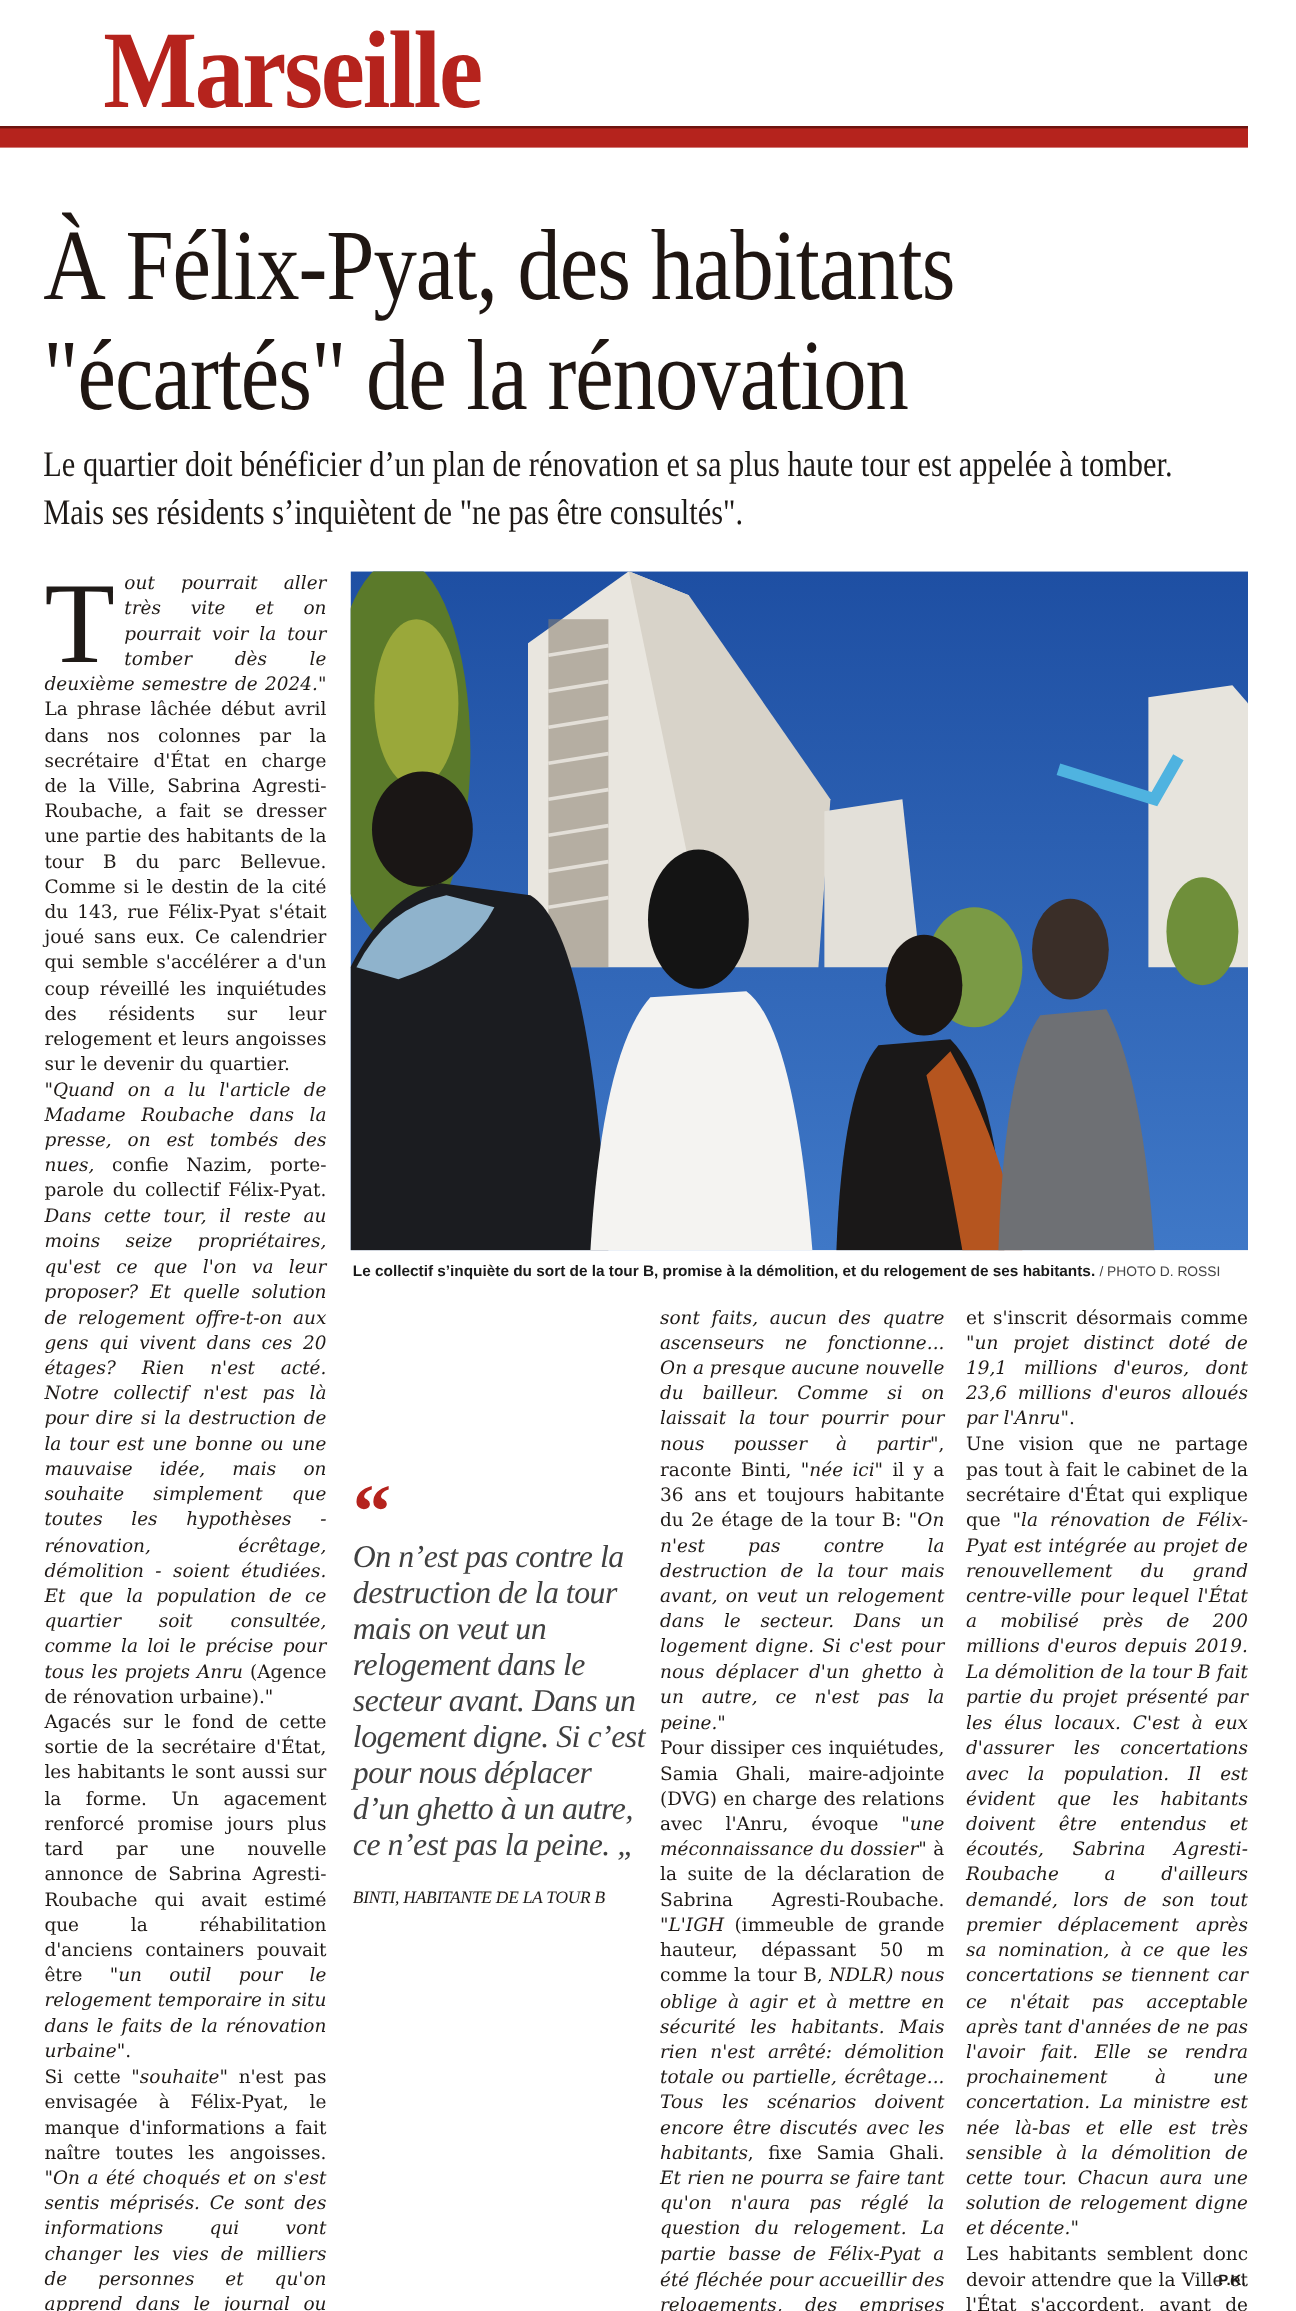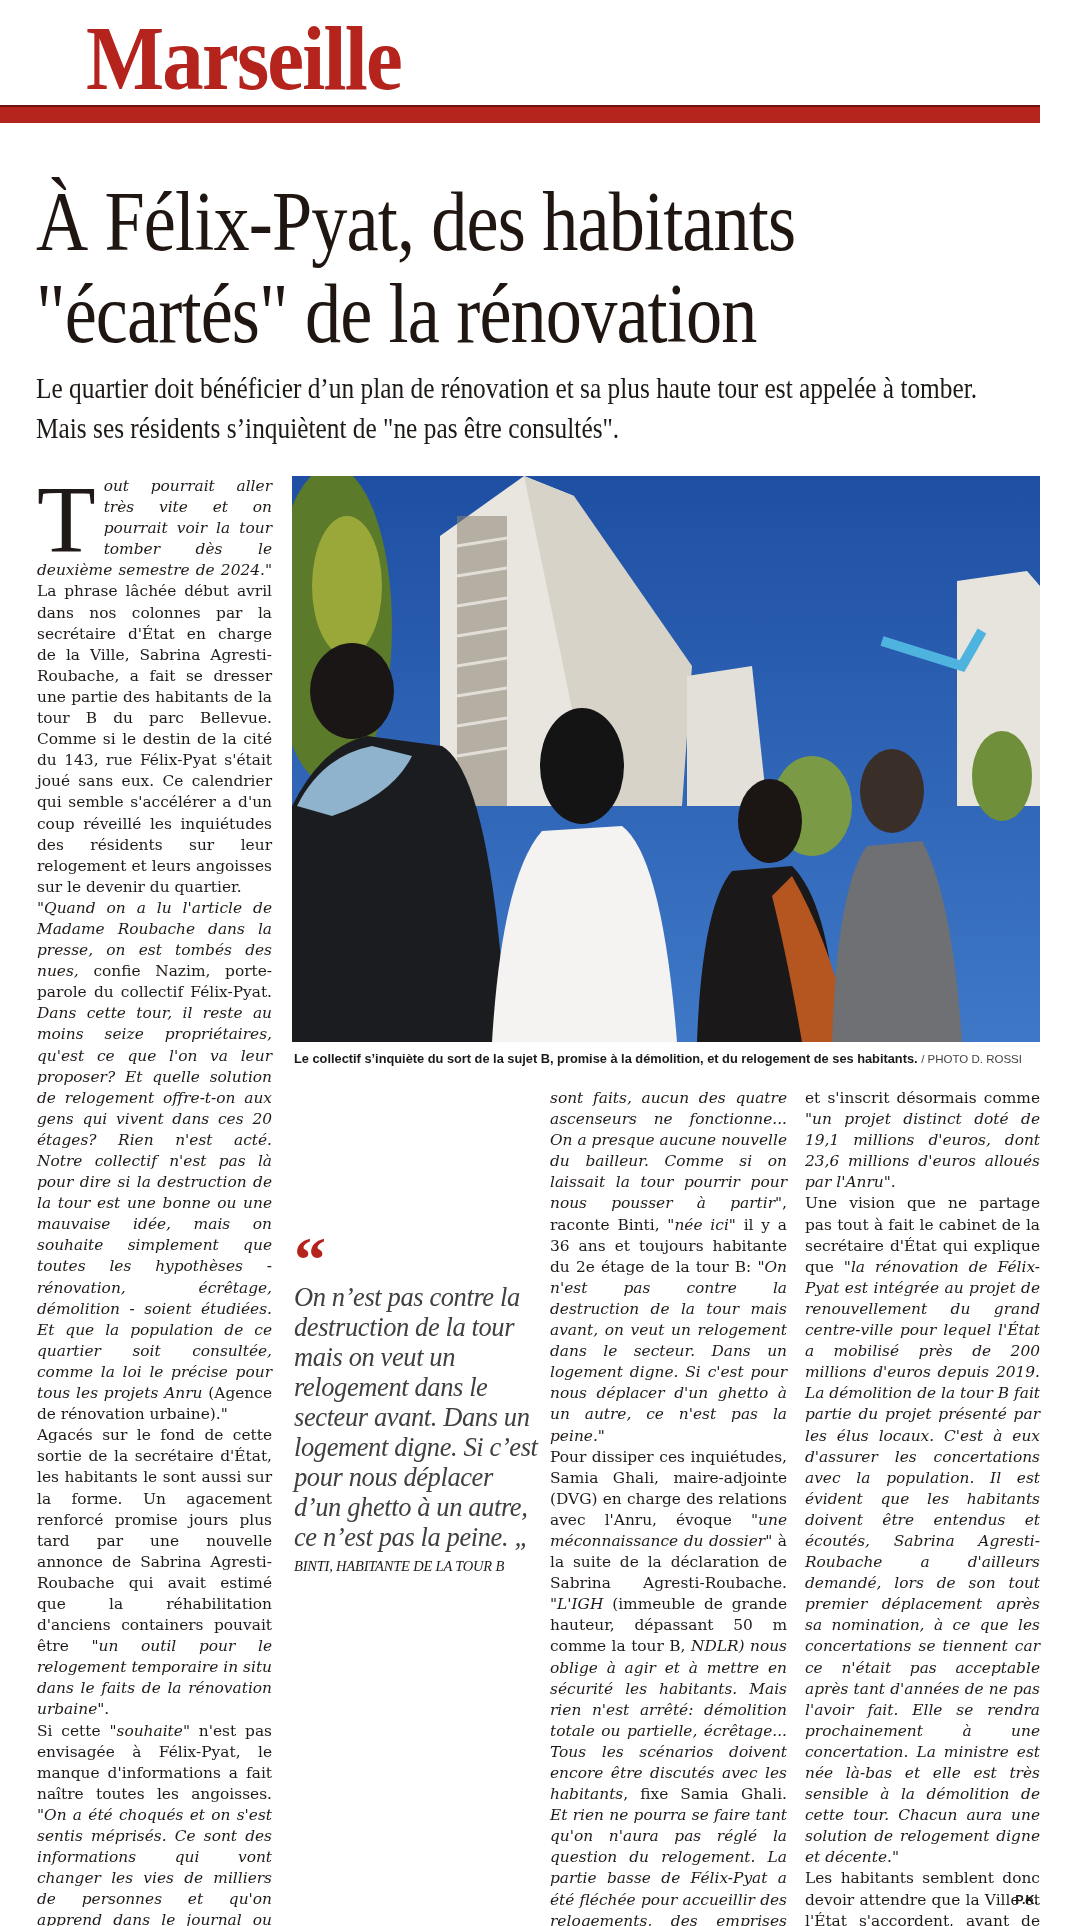--- a/index.html
+++ b/index.html
@@ -42,21 +42,21 @@
   .col1 { left: 37px; top: 476px; width: 235px; }
   .col3 { left: 550px; top: 1088px; width: 237px; }
   .col4 { left: 805px; top: 1088px; width: 235px; }
   .dropcap {
     float: left; font-family: "Liberation Serif", serif; font-size: 96px; line-height: 76px;
     margin: 6px 8px 0 0; color: #1f1a17; font-weight: normal;
   }
   .pullquote { position: absolute; left: 294px; top: 1238px; width: 250px; }
   .pq-mark { font-family: "Liberation Serif", serif; font-weight: bold; font-size: 64px; line-height: 44px; color: #b5231d; height: 40px; }
   .pq-text { font-family: "Liberation Serif", serif; font-style: italic; font-size: 26.5px; line-height: 30px; color: #404040; margin-top: 4px; letter-spacing: -0.4px; }
-  .pq-attr { font-family: "Liberation Serif", serif; font-style: italic; font-size: 14.5px; line-height: 20px; margin-top: 4px; color: #1d1916; letter-spacing: -0.2px; }
+  .pq-attr { font-family: "Liberation Serif", serif; font-style: italic; font-size: 14.5px; line-height: 20px; margin-top: 20px; color: #1d1916; letter-spacing: -0.2px; }
   .byline { position: absolute; right: 42px; top: 1893px; font-family: "Liberation Sans", sans-serif; font-weight: bold; font-size: 12.5px; }
 </style>
 </head>
 <body>
 
 <h1 class="section-title">Marseille</h1>
 <div class="red-rule"></div>
 
 <h2 class="headline">À Félix-Pyat, des habitants "écartés" de la rénovation</h2>
 <p class="standfirst">Le quartier doit bénéficier d’un plan de rénovation et sa plus haute tour est appelée à tomber. Mais ses résidents s’inquiètent de "ne pas être consultés".</p>
@@ -107,21 +107,21 @@
     <path d="M405,566 Q410,430 440,395 L500,390 Q540,430 545,566 Z" fill="#1a1818"></path>
     <ellipse cx="478" cy="345" rx="32" ry="42" fill="#1b1613"></ellipse>
     <path d="M500,400 Q540,470 560,566 L510,566 Q495,480 480,420 Z" fill="#b5551f"></path>
 
     <path d="M540,566 Q545,410 575,370 L630,365 Q660,420 670,566 Z" fill="#6e7074"></path>
     <ellipse cx="600" cy="315" rx="32" ry="42" fill="#3a2e28"></ellipse>
   </svg>
 </div>
 
 <div class="caption">
-  <b>Le collectif s’inquiète du sort de la sujet B, promise à la démolition, et du relogement de ses habitants.</b>
+  <b>Le collectif s’inquiète du sort de la tour B, promise à la démolition, et du relogement de ses habitants.</b>
   <span class="credit">/ PHOTO D. ROSSI</span>
 </div>
 
 <div class="col col1">
   <p>
     <span class="dropcap">T</span><i>out pourrait aller très vite et on pourrait voir la tour tomber dès le deuxième semestre de 2024.</i><span>" La phrase lâchée début avril dans nos colonnes par la secrétaire d'État en charge de la Ville, Sabrina Agresti-Roubache, a fait se dresser une partie des habitants de la tour B du parc Bellevue. Comme si le destin de la cité du 143, rue Félix-Pyat s'était joué sans eux. Ce calendrier qui semble s'accélérer a d'un coup réveillé les inquiétudes des résidents sur leur relogement et leurs angoisses sur le devenir du quartier.</span>
   </p>
   <p>
     <span>"</span><i>Quand on a lu l'article de Madame Roubache dans la presse, on est tombés des nues,</i><span> confie Nazim, porte-parole du collectif Félix-Pyat. </span><i>Dans cette tour, il reste au moins seize propriétaires, qu'est ce que l'on va leur proposer? Et quelle solution de relogement offre-t-on aux gens qui vivent dans ces 20 étages? Rien n'est acté. Notre collectif n'est pas là pour dire si la destruction de la tour est une bonne ou une mauvaise idée, mais on souhaite simplement que toutes les hypothèses - rénovation, écrêtage, démolition - soient étudiées. Et que la population de ce quartier soit consultée, comme la loi le précise pour tous les projets Anru</i><span> (Agence de rénovation urbaine)."</span>
   </p>

